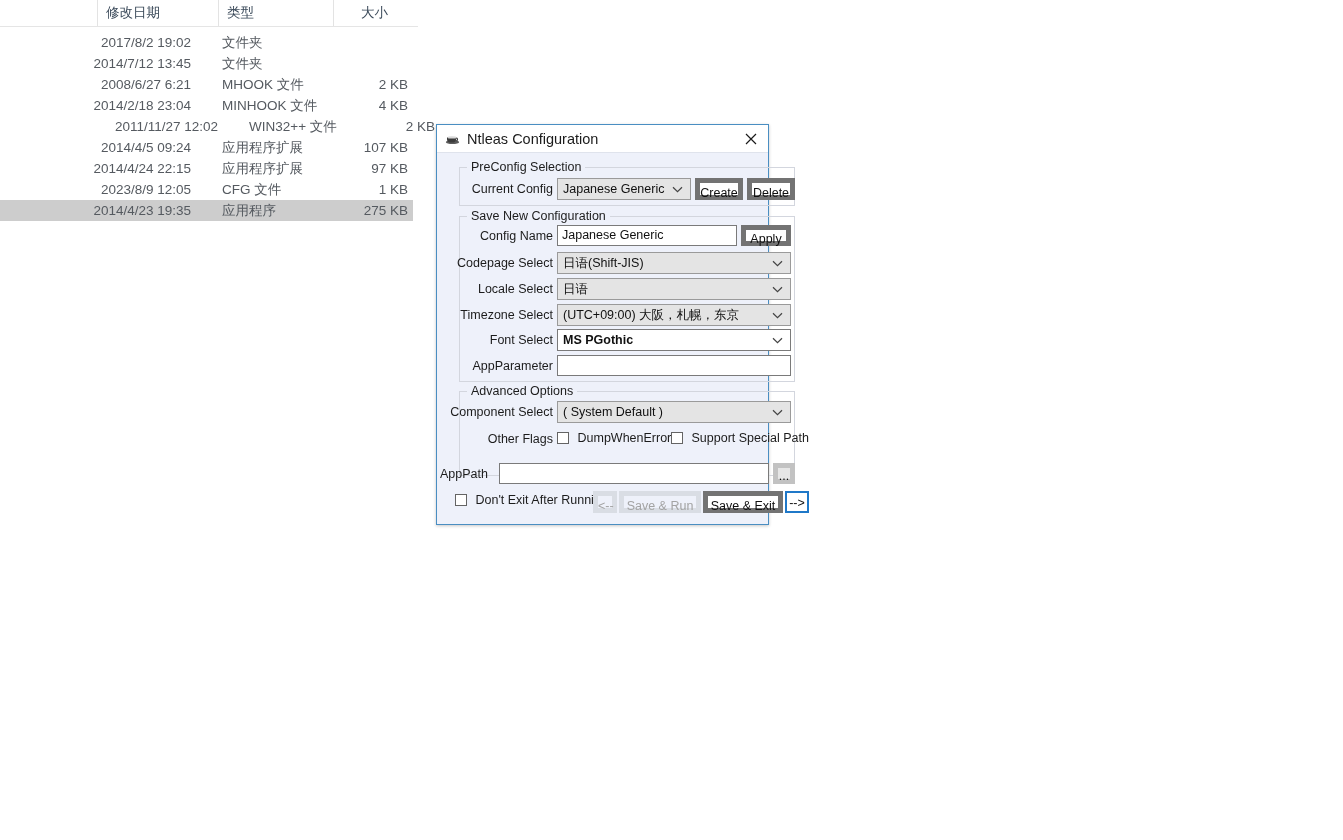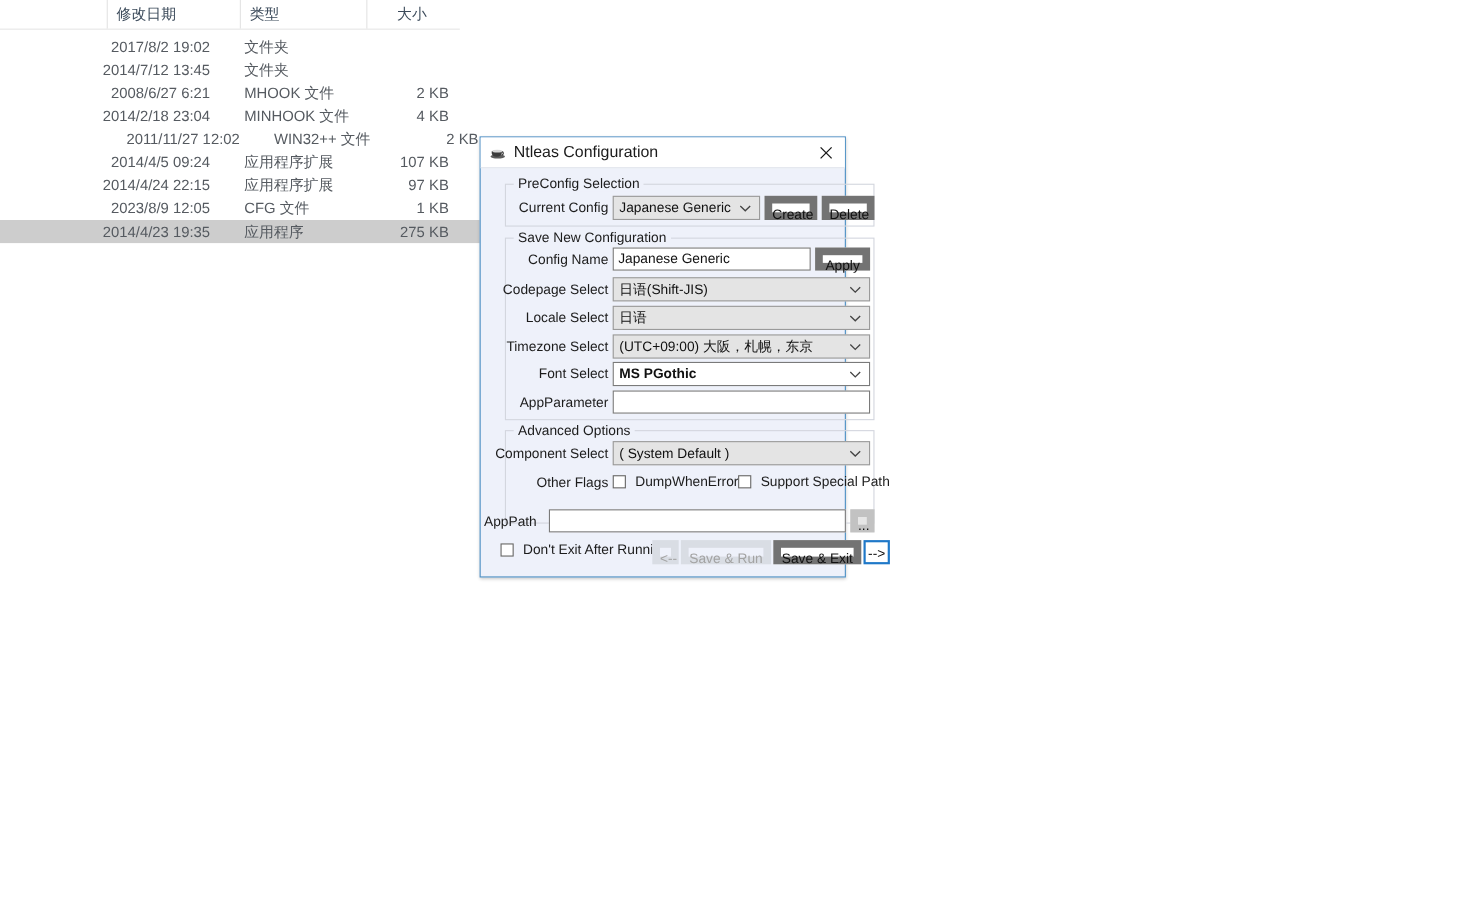--- a/index.html
+++ b/index.html
@@ -49,21 +49,21 @@
   .col-head.date  { left: 97px;  width: 121px; }
   .col-head.type  { left: 218px; width: 118px; }
   .col-head.size  { left: 333px; width: 82px; padding-left: 27px;  }
 
   .file-row {
     position: absolute;
     left: 0;
     width: 413px;
     height: 21px;
   }
-  .file-row.selected { background: #cdcdcd; padding-left: 35px; }
+  .file-row.selected { background: #cdcdcd; }
   .cell {
     position: absolute;
     top: 0;
     height: 21px;
     line-height: 21px;
     font-size: 13.5px;
     color: #555a60;
     white-space: nowrap;
   }
   .cell.date { left: 0;   width: 191px; text-align: right; }
@@ -171,21 +171,21 @@
     right: 7px;
     top: 0;
     height: 20px;
     line-height: 20px;
   }
   .combo .chev svg { vertical-align: middle; }
 
   .btn {
     position: absolute;
     background: #ffffff;
-    border: 7px solid #737373;
+    border: 5px solid #737373;
     box-sizing: border-box;
     font-size: 12.5px;
     color: #101010;
     text-align: center;
     height: 22px;
     line-height: 20px;
     white-space: nowrap;
     cursor: default;
   }
   .btn.grey { background: #e6e6e6; border-color: #c2c2c2; }

